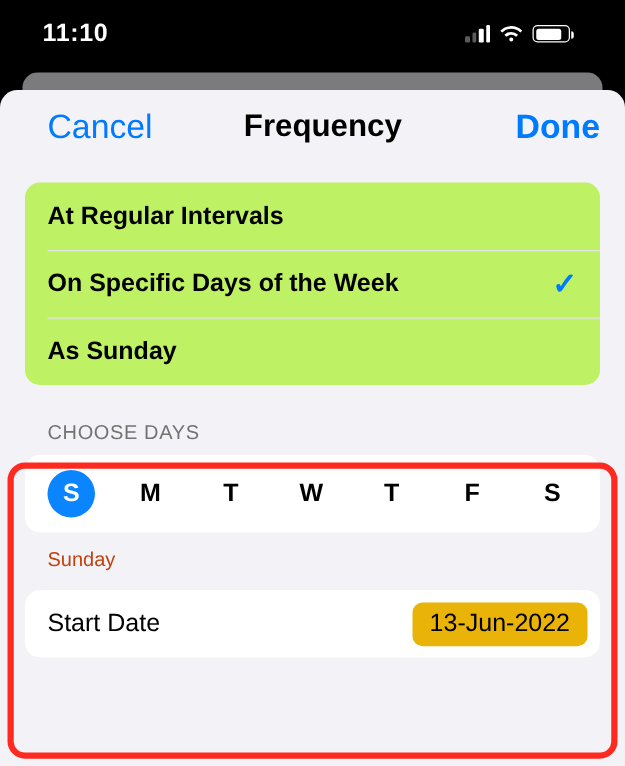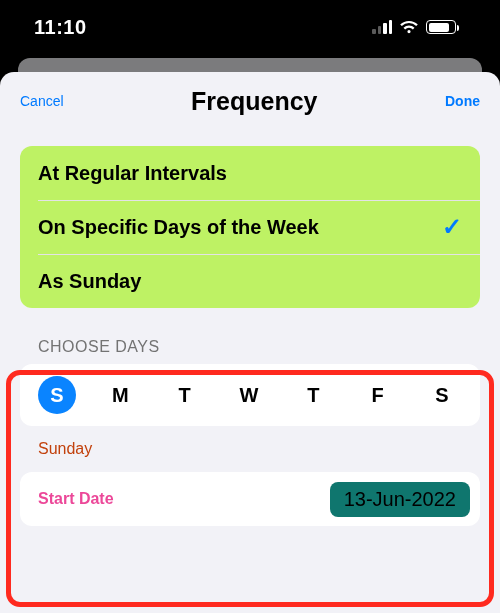--- a/index.html
+++ b/index.html
@@ -45,22 +45,23 @@
   }
   .navbar {
     height: 58px;
     display: flex;
     align-items: center;
     justify-content: space-between;
     padding: 0 20px;
   }
   .nav-btn {
     color: #007aff;
-    font-size: 14px;
-    font-weight: 400;
+    font-size: 27px;
+    font-weight: 400;
+    margin-left: 18px;
   }
   .nav-btn.done { font-weight: 600; }
   .nav-title {
     font-size: 25px;
     font-weight: 700;
     color: #000;
   }
   .group {
     margin: 16px 20px 0 20px;
     background: #bef264;
@@ -143,26 +144,26 @@
     margin: 0 20px;
     background: #fff;
     border-radius: 12px;
     height: 54px;
     display: flex;
     align-items: center;
     justify-content: space-between;
     padding: 0 10px 0 18px;
   }
   .start-label {
-    font-size: 16px;
-    font-weight: 700;
-    color: #ec4899;
+    font-size: 20px;
+    font-weight: 400;
+    color: #000000;
   }
   .date-pill {
-    background: #0f766e;
+    background: #eab308;
     border-radius: 8px;
     padding: 6px 14px;
     font-size: 20px;
     color: #000;
     font-weight: 400;
   }
   
   .signal { display: flex; align-items: flex-end; gap: 2px; height: 14px; }
   .signal span { width: 3.5px; background: #5a5a5a; border-radius: 1px; }
   .signal span:nth-child(1){height:5px;}

